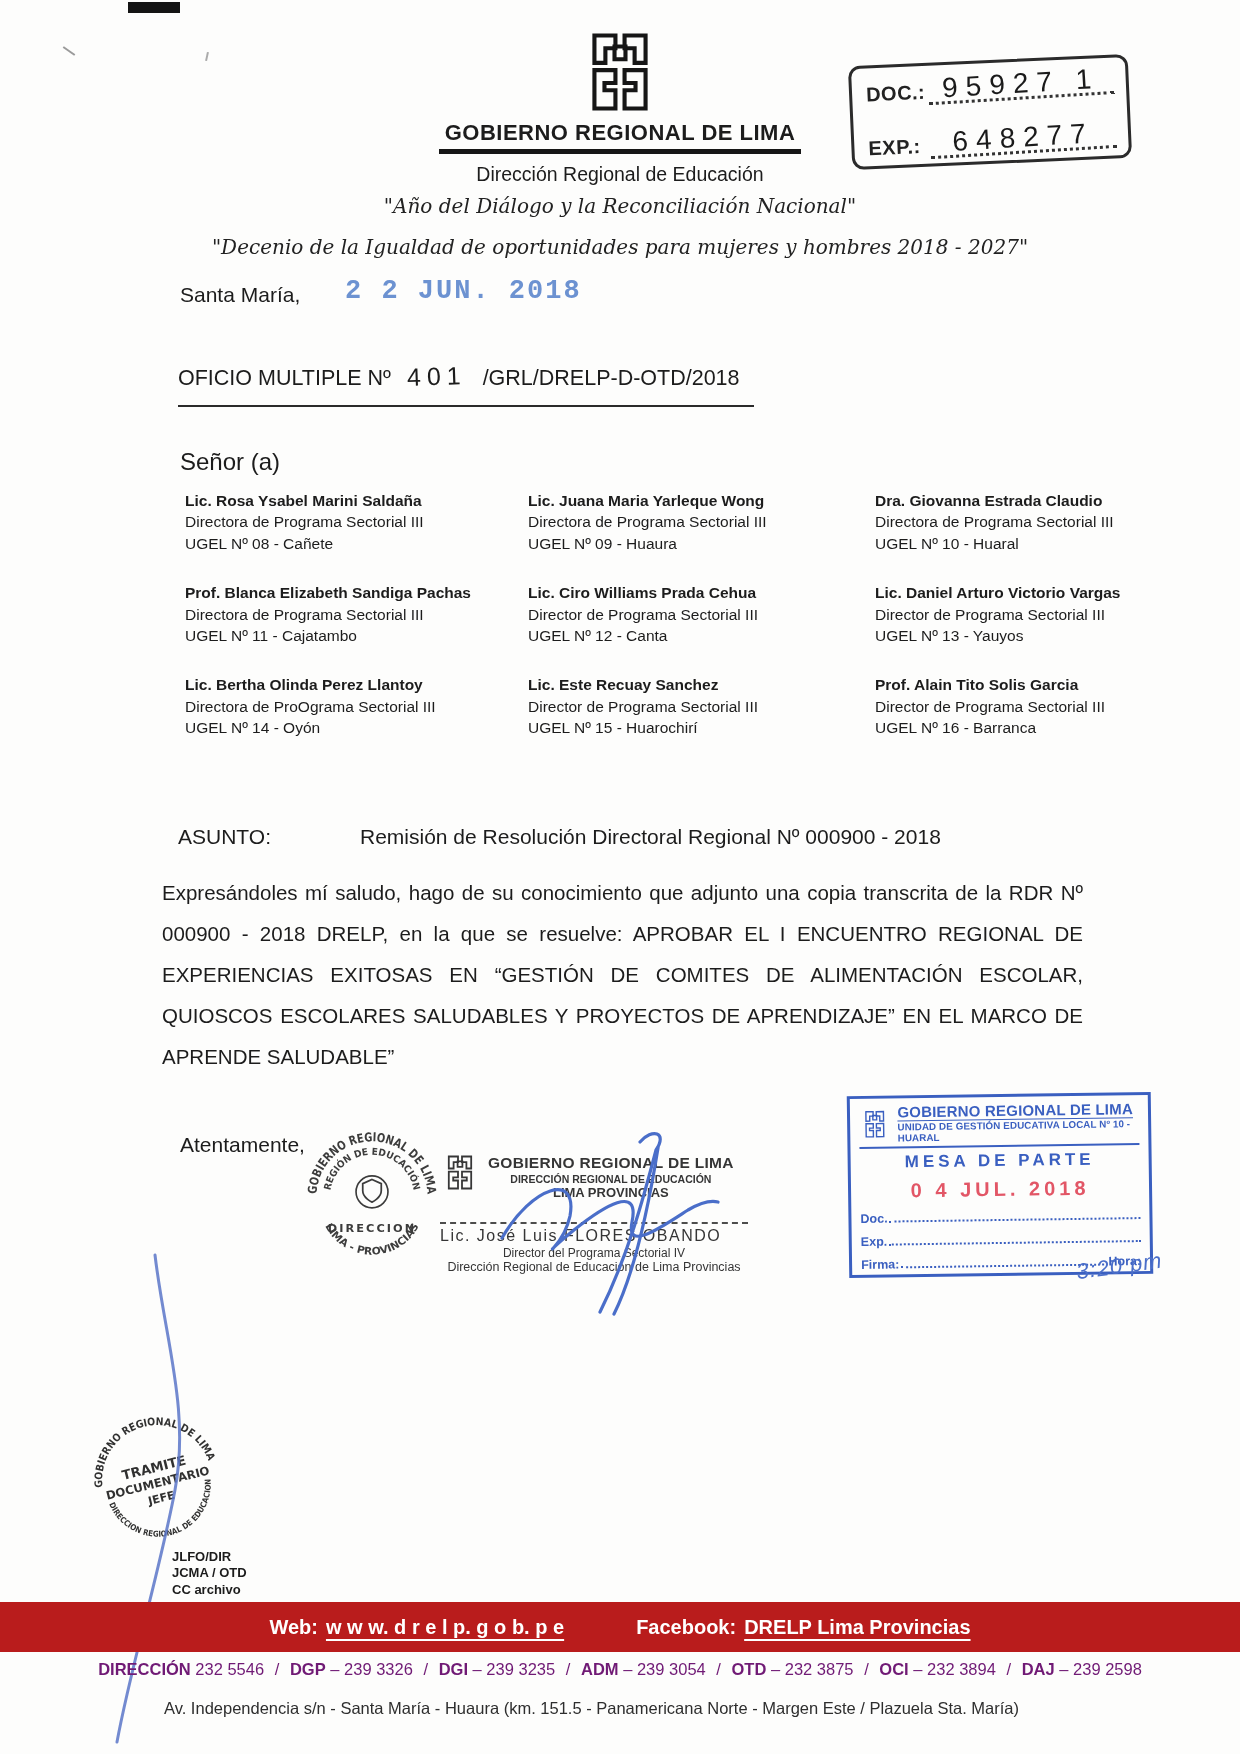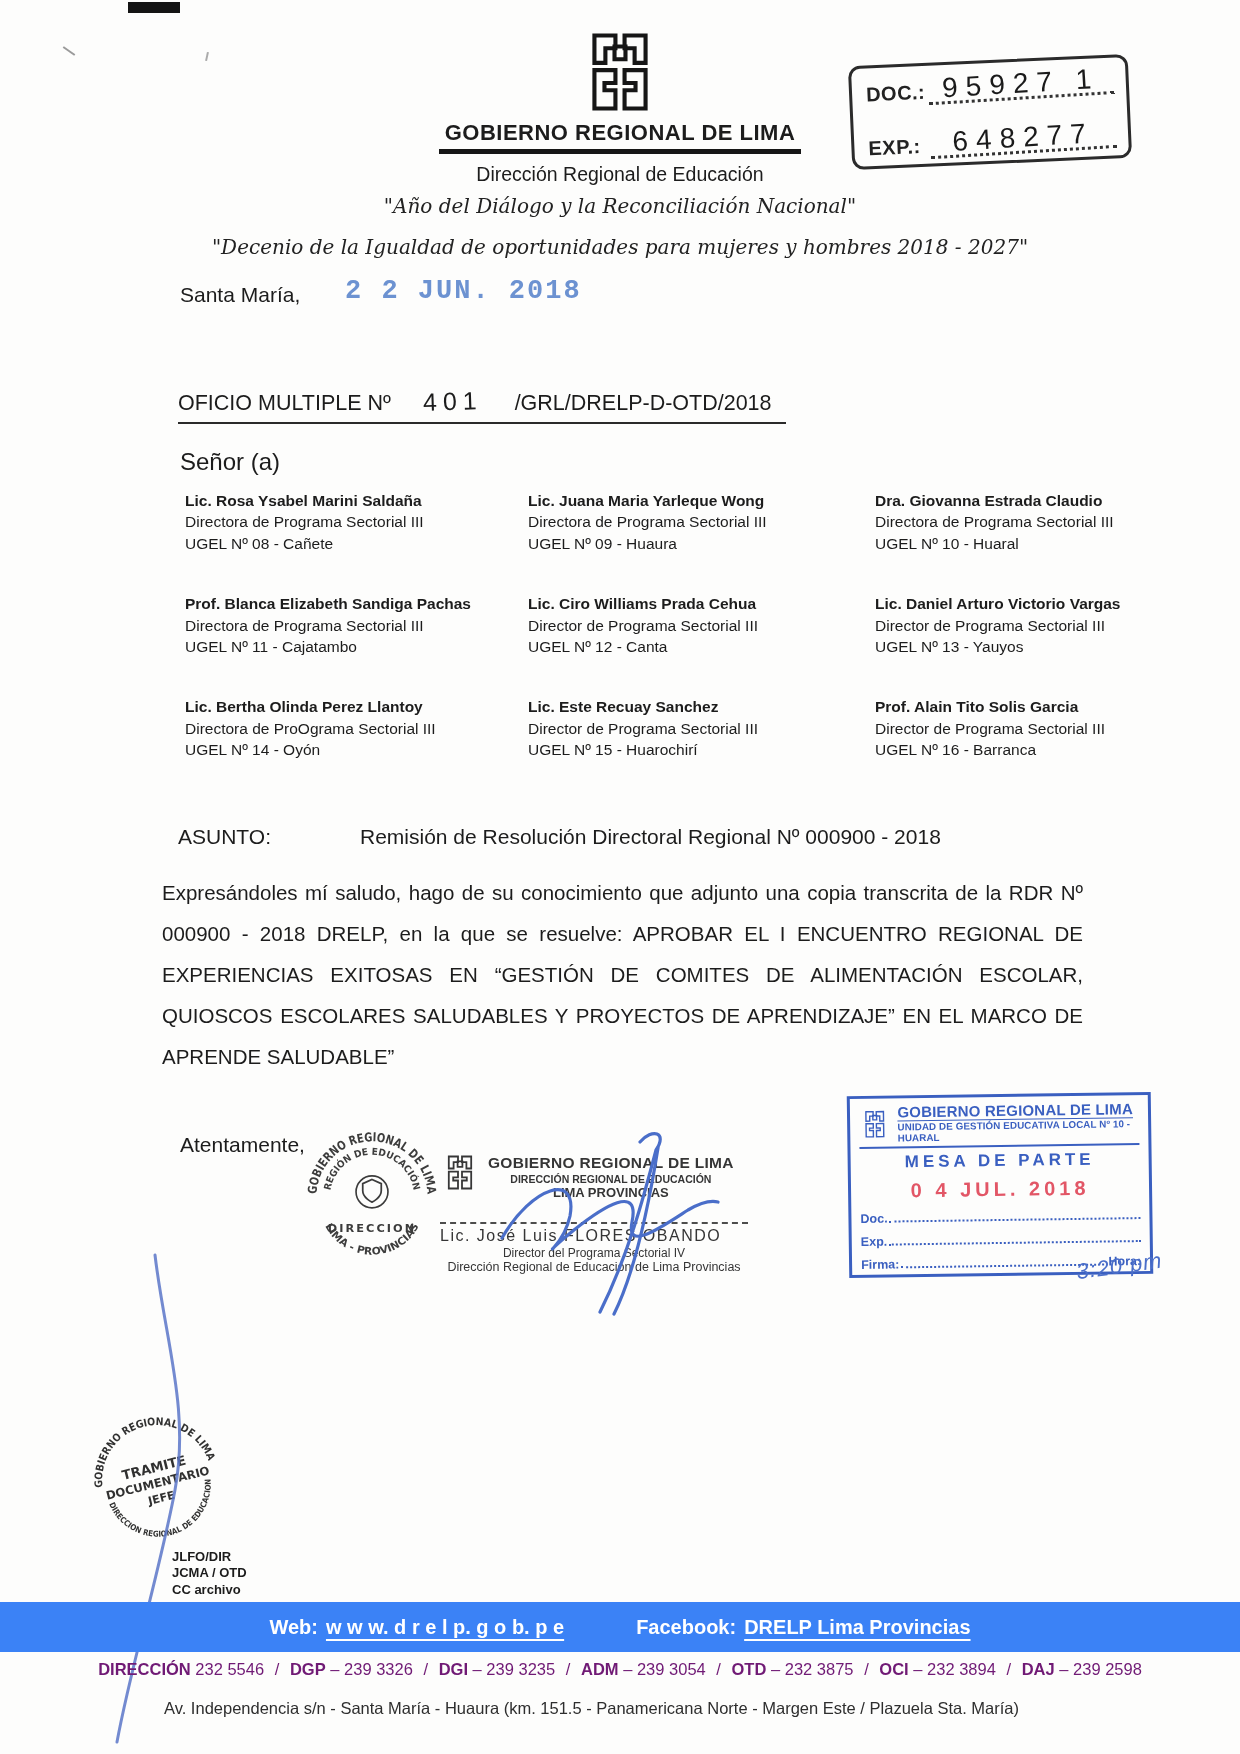--- a/index.html
+++ b/index.html
@@ -27,27 +27,27 @@
     box-sizing:border-box;padding:10px 12px 6px 14px;display:flex;flex-direction:column;justify-content:space-between;}
   .doc-row{display:flex;align-items:flex-end;}
   .doc-row .lbl{font-size:20px;font-weight:bold;color:#222;width:62px;letter-spacing:.5px;}
   .doc-row .val{flex:1;border-bottom:3.5px dotted #333;text-align:center;
     font-size:28px;letter-spacing:8px;line-height:.85;color:#1a1a1a;transform:rotate(-1deg);padding-bottom:1px;}
   
   .dateline{position:absolute;left:180px;top:283px;font-size:21px;}
   .date-stamp{position:absolute;left:345px;top:276px;font-family:"Liberation Mono",monospace;
     font-weight:bold;font-size:27px;letter-spacing:2px;color:#6089ce;opacity:.92;}
   
-  .oficio{position:absolute;left:178px;top:362px;display:flex;align-items:baseline;gap:32px;
-    border-bottom:2.5px solid #2a2a2a;padding:0 14px 6px 0;font-size:21.5px;margin-top:25px;}
+  .oficio{position:absolute;left:178px;top:362px;display:flex;align-items:baseline;gap:16px;
+    border-bottom:2.5px solid #2a2a2a;padding:0 14px 14px 0;font-size:21.5px;}
   .oficio .num{font-size:25px;letter-spacing:6px;transform:rotate(-2deg);font-weight:500;}
   
   .salutation{position:absolute;left:180px;top:448px;font-size:24px;}
   .recipients{position:absolute;left:185px;top:490px;width:950px;display:grid;
-    grid-template-columns:343px 347px 260px;row-gap:39px;}
+    grid-template-columns:343px 347px 260px;row-gap:28px;}
   .recipient{font-size:15.5px;line-height:1.38;}
   .recipient .name{font-weight:bold;}
   
   .asunto{position:absolute;left:178px;top:799px;font-size:21px;display:flex;margin-top:26px;}
   .asunto .lbl{width:182px;}
   .body-text{position:absolute;left:162px;top:872px;width:921px;font-size:20.5px;
     line-height:41px;text-align:justify;}
   .closing{position:absolute;left:180px;top:1133px;font-size:21px;}
   
   .stamp-direccion{position:absolute;left:303px;top:1128px;width:138px;height:138px;opacity:.88;}
@@ -77,21 +77,21 @@
   .mesa-row{display:flex;align-items:baseline;font-size:12.5px;font-weight:bold;margin-top:8px;}
   .mesa-row .leader{flex:1;border-bottom:2.5px dotted #3a5fc0;height:10px;margin-left:2px;}
   .mesa-row .hora{margin-left:4px;}
   .mesa-hand{position:absolute;right:-12px;bottom:-8px;font-size:22px;font-style:italic;
     color:#4a6ec9;transform:rotate(-7deg);letter-spacing:1px;}
   
   .pen-line{position:absolute;left:95px;top:1250px;width:110px;height:500px;pointer-events:none;}
   
   .initials{position:absolute;left:172px;top:1549px;font-size:13px;font-weight:bold;line-height:1.25;}
   
-  .footer-bar{position:absolute;left:0;top:1602px;width:1240px;height:50px;background:#3b82f6;
+  .footer-bar{position:absolute;left:0;top:1602px;width:1240px;height:50px;background:#b91c1c;
     display:flex;align-items:center;justify-content:center;gap:72px;color:#fff;font-weight:bold;font-size:20px;}
   .footer-bar .val{text-decoration:underline;text-underline-offset:5px;text-decoration-thickness:2px;margin-left:8px;}
   .footer-phones{position:absolute;left:0;top:1660px;width:1240px;text-align:center;font-size:16.5px;color:#701a75;}
   .footer-phones .plbl{font-weight:bold;}
   .footer-phones .sep{margin:0 6px;}
   .footer-address{position:absolute;left:0;top:1699px;width:1183px;text-align:center;font-size:16.5px;color:#2e2e2e;}
   svg text, svg textPath{font-family:"DejaVu Sans",sans-serif;}
 </style>
 </head>
 <body>

